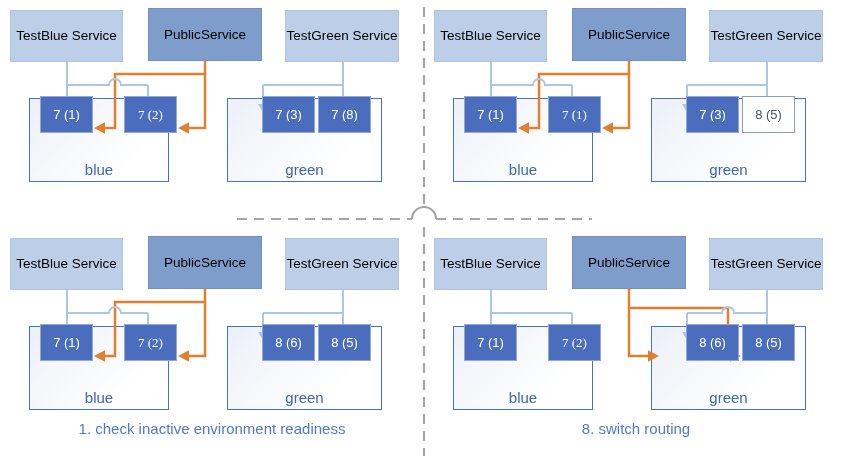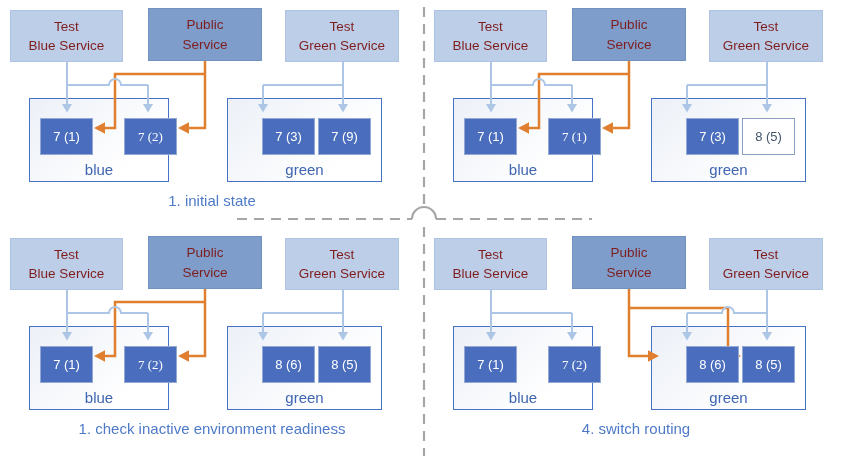--- a/index.html
+++ b/index.html
@@ -8,37 +8,37 @@
     --node-fill:#4A6EBD; --node-border:#93A8D3; --node-text:#FFFFFF;
     --node-out-fill:#FFFFFF; --node-out-border:#8B9DC0; --node-out-text:#44546A;
     --env-border:#4472C4; --env-label:#3F66B0;
     --wire-test:#AEC6E6; --wire-public:#DF7F2F;
     --divider:#A6A6A6; --caption:#4E7AC7;
   }
   html,body{margin:0;padding:0;background:#fff;}
   .stage{position:relative;width:848px;height:456px;background:#ffffff;
          font-family:"Liberation Sans",sans-serif;overflow:hidden;}
   .quadrant{position:absolute;width:424px;height:228px;}
-  .svc{position:absolute;top:10px;height:52px;display:flex;flex-direction:column;
-       justify-content:center;align-items:center;color:#7f1d1d;font-size:13.5px;
+  .svc{position:absolute;top:10px;height:52px;display:flex;
+       justify-content:center;align-items:center;color:#000000;font-size:13.5px;
        line-height:1.42;text-align:center;z-index:3;box-sizing:border-box;}
   .svc.test{background:var(--svc-test);border:1px solid var(--svc-test-border);}
   .svc.public{background:var(--svc-public);border:1px solid var(--svc-public-border);
        top:8px;height:53px;}
   .svc.s0{left:10px;width:113px;}
   .svc.s1{left:148px;width:114px;}
   .svc.s2{left:285px;width:114px;}
   .env{position:absolute;top:98px;height:84px;z-index:1;box-sizing:border-box;
        border:1.5px solid var(--env-border);
        background:linear-gradient(135deg,#ecf0f7 0%,#ffffff 75%);}
   .env.e0{left:29px;width:140px;}
   .env.e1{left:227px;width:155px;}
   .env-label{position:absolute;left:0;right:0;bottom:3px;text-align:center;
        color:var(--env-label);font-size:15px;}
-  .node{position:absolute;top:118px;width:53px;height:37px;display:flex;
+  .node{position:absolute;top:96px;width:53px;height:37px;display:flex;
        align-items:center;justify-content:center;z-index:3;box-sizing:border-box;
        background:var(--node-fill);border:1.5px solid var(--node-border);
        color:var(--node-text);font-size:13px;white-space:nowrap;}
   .node.n0{left:40px;} .node.n1{left:124px;font-family:Liberation Serif, serif;} .node.n2{left:236px;margin-left:26px;} .node.n3{left:318px;}
   .node.outlined{background:var(--node-out-fill);border:1.5px solid var(--node-out-border);
        color:var(--node-out-text);}
   .caption{position:absolute;left:7px;width:410px;top:192px;text-align:center;
        color:var(--caption);font-size:15px;z-index:2;}
   svg.wires{position:absolute;left:0;top:0;width:424px;height:228px;z-index:2;
        pointer-events:none;}
@@ -77,34 +77,33 @@
           <path class="wire-test-line" d="M263,85 V104"></path>
           <path class="wire-test-line" d="M343,85 V104"></path>
           <polygon class="wire-test-head" points="62,104 72,104 67,112.5"></polygon>
           <polygon class="wire-test-head" points="143,104 153,104 148,112.5"></polygon>
           <polygon class="wire-test-head" points="258,104 268,104 263,112.5"></polygon>
           <polygon class="wire-test-head" points="338,104 348,104 343,112.5"></polygon>
         </svg>
         <div class="node n0">7 (1)</div>
         <div class="node n1">7 (2)</div>
         <div class="node n2">7 (3)</div>
-        <div class="node n3">7 (9)</div>
-        <div class="svc test s0">
-          <span>Test</span>
-          <span>Blue Service</span>
-        </div>
-        <div class="svc public s1">
-          <span>Public</span>
-          <span>Service</span>
-        </div>
-        <div class="svc test s2">
-          <span>Test</span>
-          <span>Green Service</span>
-        </div>
-        <div class="caption">1. initial state</div>
+        <div class="node n3">7 (8)</div>
+        <div class="svc test s0">
+          <span>Test</span>
+          <span>Blue Service</span>
+        </div>
+        <div class="svc public s1">
+          <span>Public</span>
+          <span>Service</span>
+        </div>
+        <div class="svc test s2">
+          <span>Test</span>
+          <span>Green Service</span>
+        </div>
       </div>
       <div class="quadrant" style="left:424px;top:0px">
         <div class="env e0">
           <div class="env-label">blue</div>
         </div>
         <div class="env e1">
           <div class="env-label">green</div>
         </div>
         <svg class="wires" viewBox="0 0 424 228">
           <path class="wire-public-line" d="M205,61 V128 H189"></path>
@@ -218,21 +217,21 @@
           <span>Blue Service</span>
         </div>
         <div class="svc public s1">
           <span>Public</span>
           <span>Service</span>
         </div>
         <div class="svc test s2">
           <span>Test</span>
           <span>Green Service</span>
         </div>
-        <div class="caption">4. switch routing</div>
+        <div class="caption">8. switch routing</div>
       </div>
     </div>
   <svg class="dividers" viewBox="0 0 848 456">
     <line class="divider-line" x1="424" y1="7" x2="424" y2="211"></line>
     <line class="divider-line" x1="424" y1="227" x2="424" y2="456"></line>
     <line class="divider-line" x1="237" y1="219" x2="412" y2="219"></line>
     <line class="divider-line" x1="436" y1="219" x2="592" y2="219"></line>
     <path class="divider-hop" d="M412,219 A12,12 0 0 1 436,219"></path>
   </svg>
 </div>

